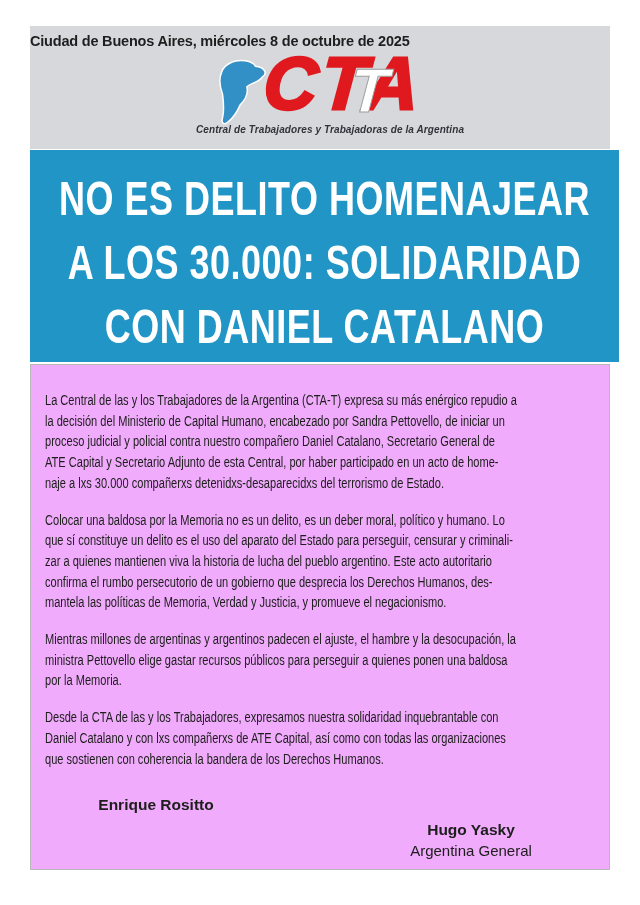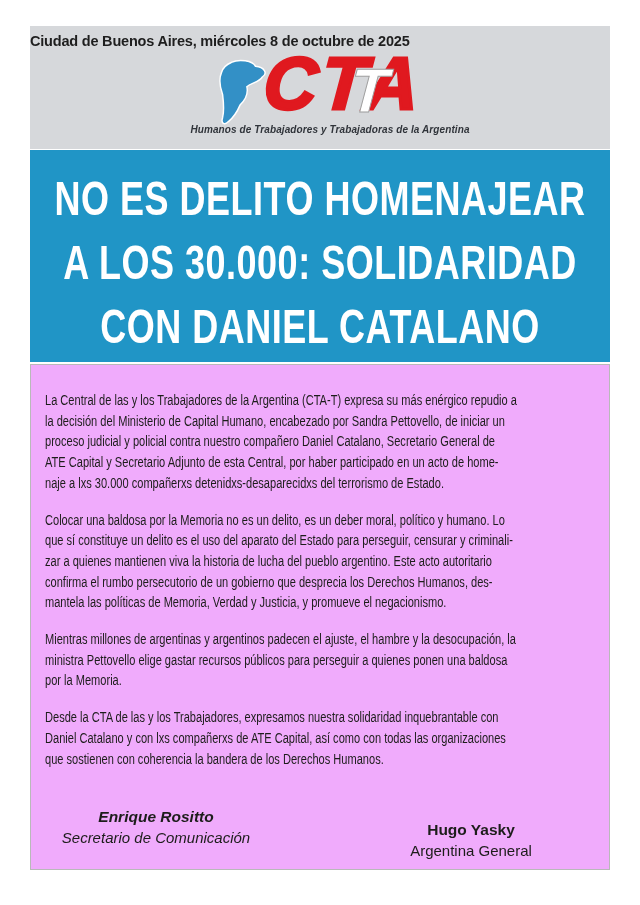--- a/index.html
+++ b/index.html
@@ -35,21 +35,21 @@
   }
   .logo-caption {
     position:absolute; top:98px; left:0; width:100%; text-align:center;
     font-size:10px; font-weight:bold; font-style:italic; color:#30343a;
     transform:translateX(10px); letter-spacing:0.1px;
   }
 
   
   .banner {
     position:absolute; left:30px; top:150px; width:580px; height:212px;
-    background:var(--banner-bg,#2095c6); overflow:hidden;
+    background:var(--banner-bg,#2095c6); overflow:hidden;padding-left:9px;
   }
   .banner-line {
     position:absolute; left:0; width:100%; text-align:center; white-space:nowrap;
     color:#ffffff; font-weight:bold; font-size:36px; line-height:48px;
     letter-spacing:0.5px; transform:scaleY(1.32); transform-origin:50% 0;
   }
   .banner-line.l0 { top:17px; }
   .banner-line.l1 { top:81px; }
   .banner-line.l2 { top:145px; }
 
@@ -60,21 +60,21 @@
     overflow:hidden;
   }
   .letter-text {
     position:absolute; left:14px; top:25px; width:700px;
     transform:scaleX(0.79); transform-origin:0 0;
     font-size:14px; line-height:20.7px; color:var(--text-dark,#1d1d1b);
   }
   .letter-text p { white-space:pre; margin:0 0 16px 0; }
 
   .sig { position:absolute; text-align:center; line-height:20.5px; color:#1d1d1b; }
-  .sig-left  { left:0px;   top:442px; width:250px;font-style:italic; }
+  .sig-left  { left:0px;   top:430px; width:250px; }
   .sig-right { left:302px; top:430px; width:276px;margin-top:25px; }
   .sig-name { font-weight:bold; font-size:15.5px; }
   .sig-role { font-size:15px; }
 </style>
 </head>
 <body>
 
 <div class="page">
 
   <header class="masthead">
@@ -83,21 +83,21 @@
     <div class="logo">
       <svg class="map-icon" viewBox="0 0 64 68" xmlns="http://www.w3.org/2000/svg">
         <path d="M22,3 C30,-1 44,1 47,7 C56,8 60,14 54,18 C50,24 42,24 38,28
                  C40,36 36,42 31,47 C28,54 24,60 19,64 C15,68 11,66 13,60
                  C15,52 14,44 13,36 C10,28 9,20 12,13 C14,7 17,5 22,3 Z" fill="#3390c6" stroke="#ffffff" stroke-width="1.5"></path>
       </svg>
       <span class="logo-word">CTA</span>
       <span class="logo-t-overlay">T</span>
     </div>
 
-    <div class="logo-caption">Humanos de Trabajadores y Trabajadoras de la Argentina</div>
+    <div class="logo-caption">Central de Trabajadores y Trabajadoras de la Argentina</div>
   </header>
 
   <section class="banner">
     <div class="banner-line l0">NO ES DELITO HOMENAJEAR</div>
     <div class="banner-line l1">A LOS 30.000: SOLIDARIDAD</div>
     <div class="banner-line l2">CON DANIEL CATALANO</div>
   </section>
 
   <section class="statement">
     <div class="letter-text">
@@ -114,21 +114,20 @@
       <p>Mientras millones de argentinas y argentinos padecen el ajuste, el hambre y la desocupación, la
 ministra Pettovello elige gastar recursos públicos para perseguir a quienes ponen una baldosa
 por la Memoria.</p>
       <p>Desde la CTA de las y los Trabajadores, expresamos nuestra solidaridad inquebrantable con
 Daniel Catalano y con lxs compañerxs de ATE Capital, así como con todas las organizaciones
 que sostienen con coherencia la bandera de los Derechos Humanos.</p>
     </div>
 
     <div class="sig sig-left">
       <div class="sig-name">Enrique Rositto</div>
-      <div class="sig-role">Secretario de Comunicación</div>
     </div>
     <div class="sig sig-right">
       <div class="sig-name">Hugo Yasky</div>
       <div class="sig-role">Argentina General</div>
     </div>
   </section>
 
 </div>
 
 </body></html>

